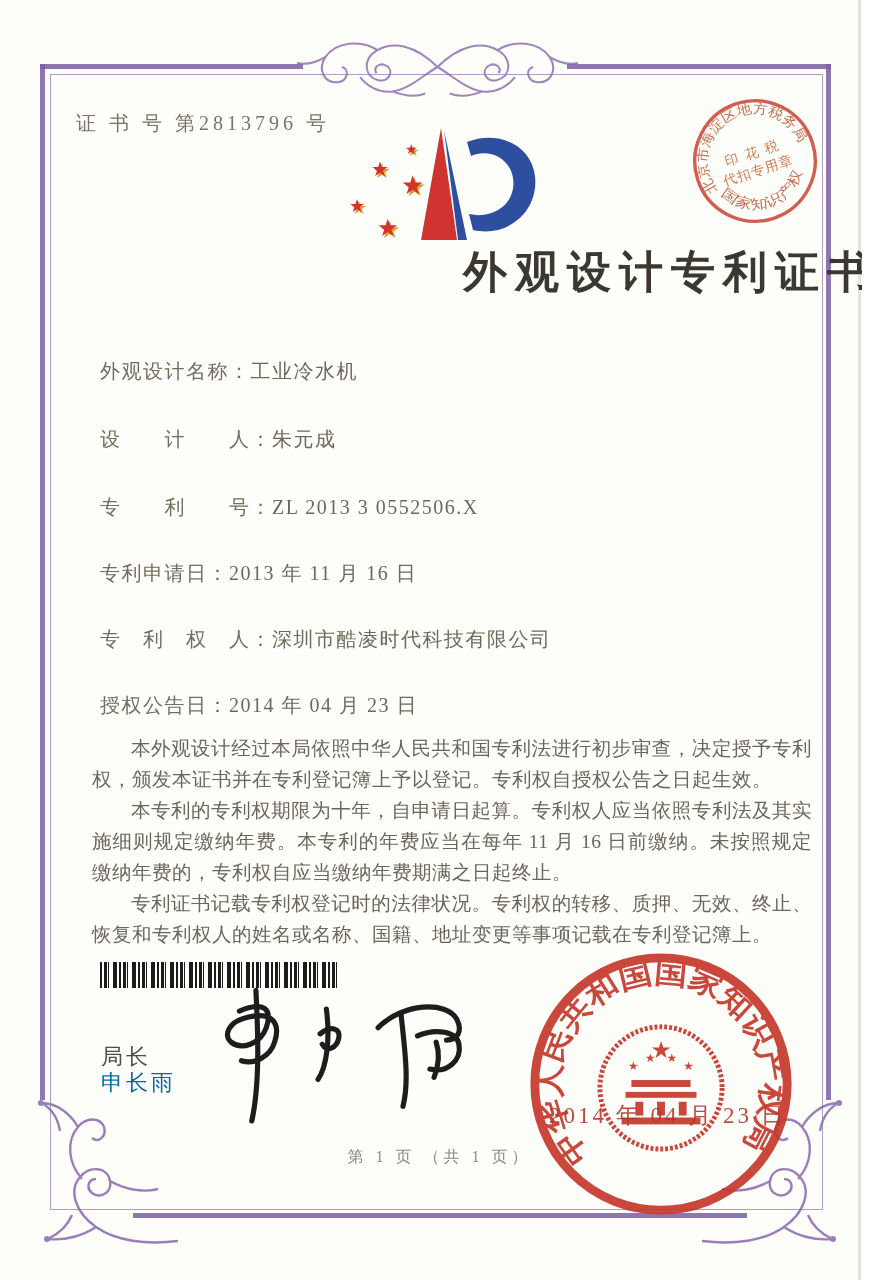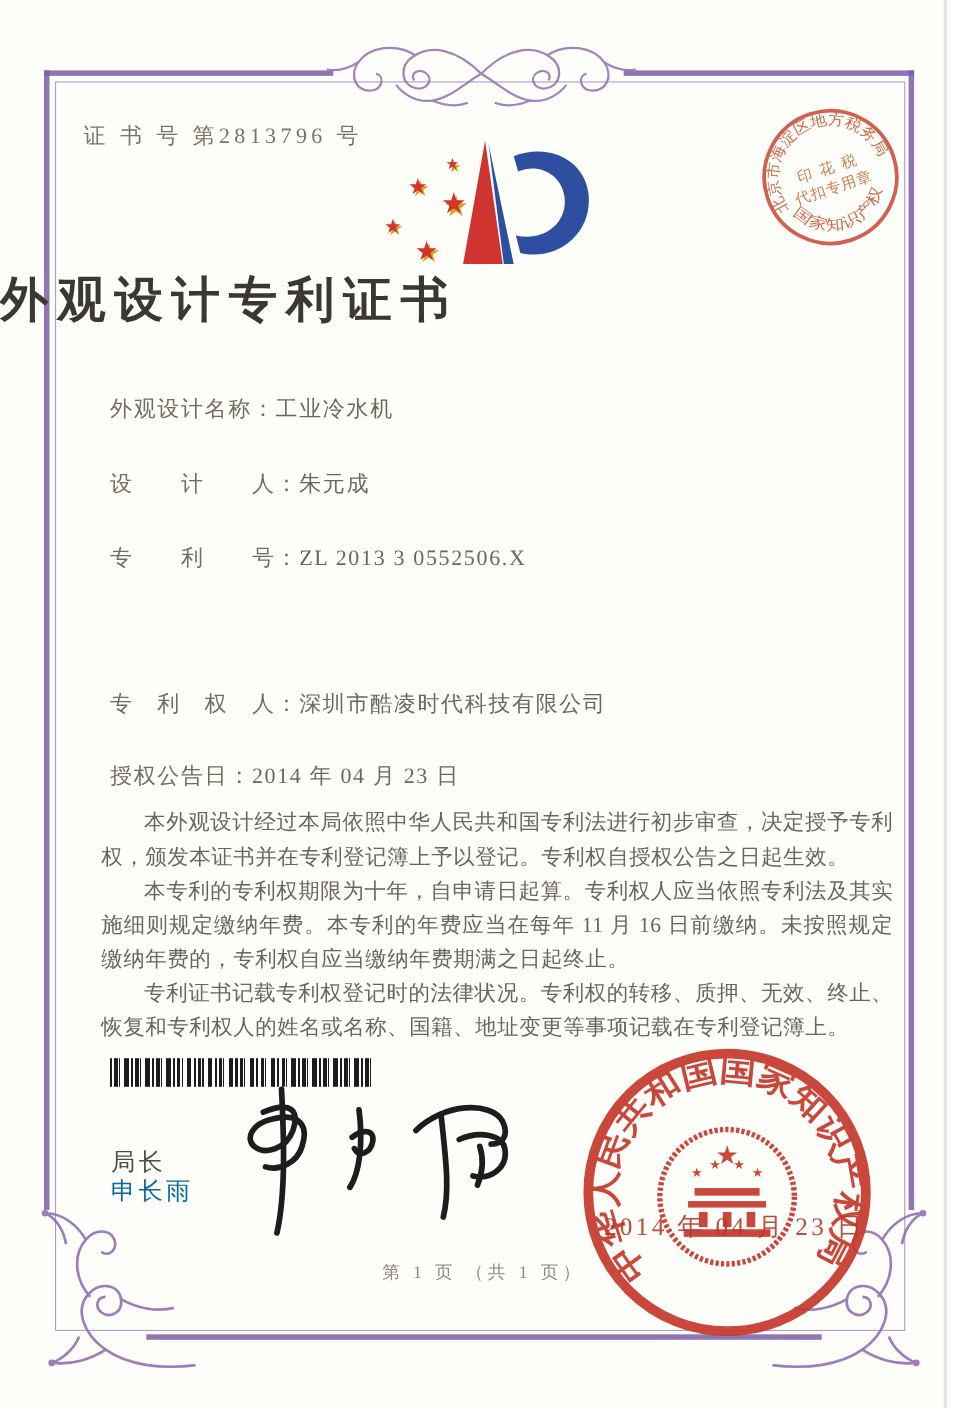--- a/index.html
+++ b/index.html
@@ -14,21 +14,21 @@
   .flourish{position:absolute;color:#8a68ae;}
   .flourish svg{display:block;width:100%;height:100%;}
   .scan-edge{position:absolute;top:0;bottom:0;width:3px;background:rgba(120,108,132,.18);}
   
   .cert-no{
     position:absolute;left:76px;top:110px;
     font-size:20px;letter-spacing:4px;color:#7a7466;
   }
   .logo{position:absolute;left:345px;top:126px;width:210px;height:120px;}
   .doc-title{
-    position:absolute;left:0;top:243px;width:879px;text-align:left;
+    position:absolute;left:0;top:243px;width:879px;text-align:right;
     font-size:44px;font-weight:600;letter-spacing:8px;color:#3b382f;
   }
   
   .field{position:absolute;left:100px;font-size:20px;color:#736d5e;letter-spacing:1.5px;white-space:nowrap;}
   .field .lbl{color:#736d5e;}
   .field .val{color:#6e6859;}
   
   .body-text{
     position:absolute;left:92px;top:733px;width:720px;
     font-size:19.5px;line-height:31px;color:#6b665a;text-align:justify;
@@ -138,20 +138,23 @@
   <div class="doc-title">外观设计专利证书</div>
 
   <div class="field" style="top:426px;">
     <span class="lbl">设　　计　　人：</span><span class="val">朱元成</span>
   </div>
   <div class="field" style="top:358px;">
     <span class="lbl">外观设计名称：</span><span class="val">工业冷水机</span>
   </div>
   <div class="field" style="top:494px;">
     <span class="lbl">专　　利　　号：</span><span class="val">ZL 2013 3 0552506.X</span>
+  </div>
+  <div class="field" style="top:560px;">
+    <span class="lbl">专利申请日：</span><span class="val">2013 年 11 月 16 日</span>
   </div>
   <div class="field" style="top:626px;">
     <span class="lbl">专　利　权　人：</span><span class="val">深圳市酷凌时代科技有限公司</span>
   </div>
   <div class="field" style="top:692px;">
     <span class="lbl">授权公告日：</span><span class="val">2014 年 04 月 23 日</span>
   </div>
 
   <div class="body-text">
     <p>本外观设计经过本局依照中华人民共和国专利法进行初步审查，决定授予专利权，颁发本证书并在专利登记簿上予以登记。专利权自授权公告之日起生效。</p>

